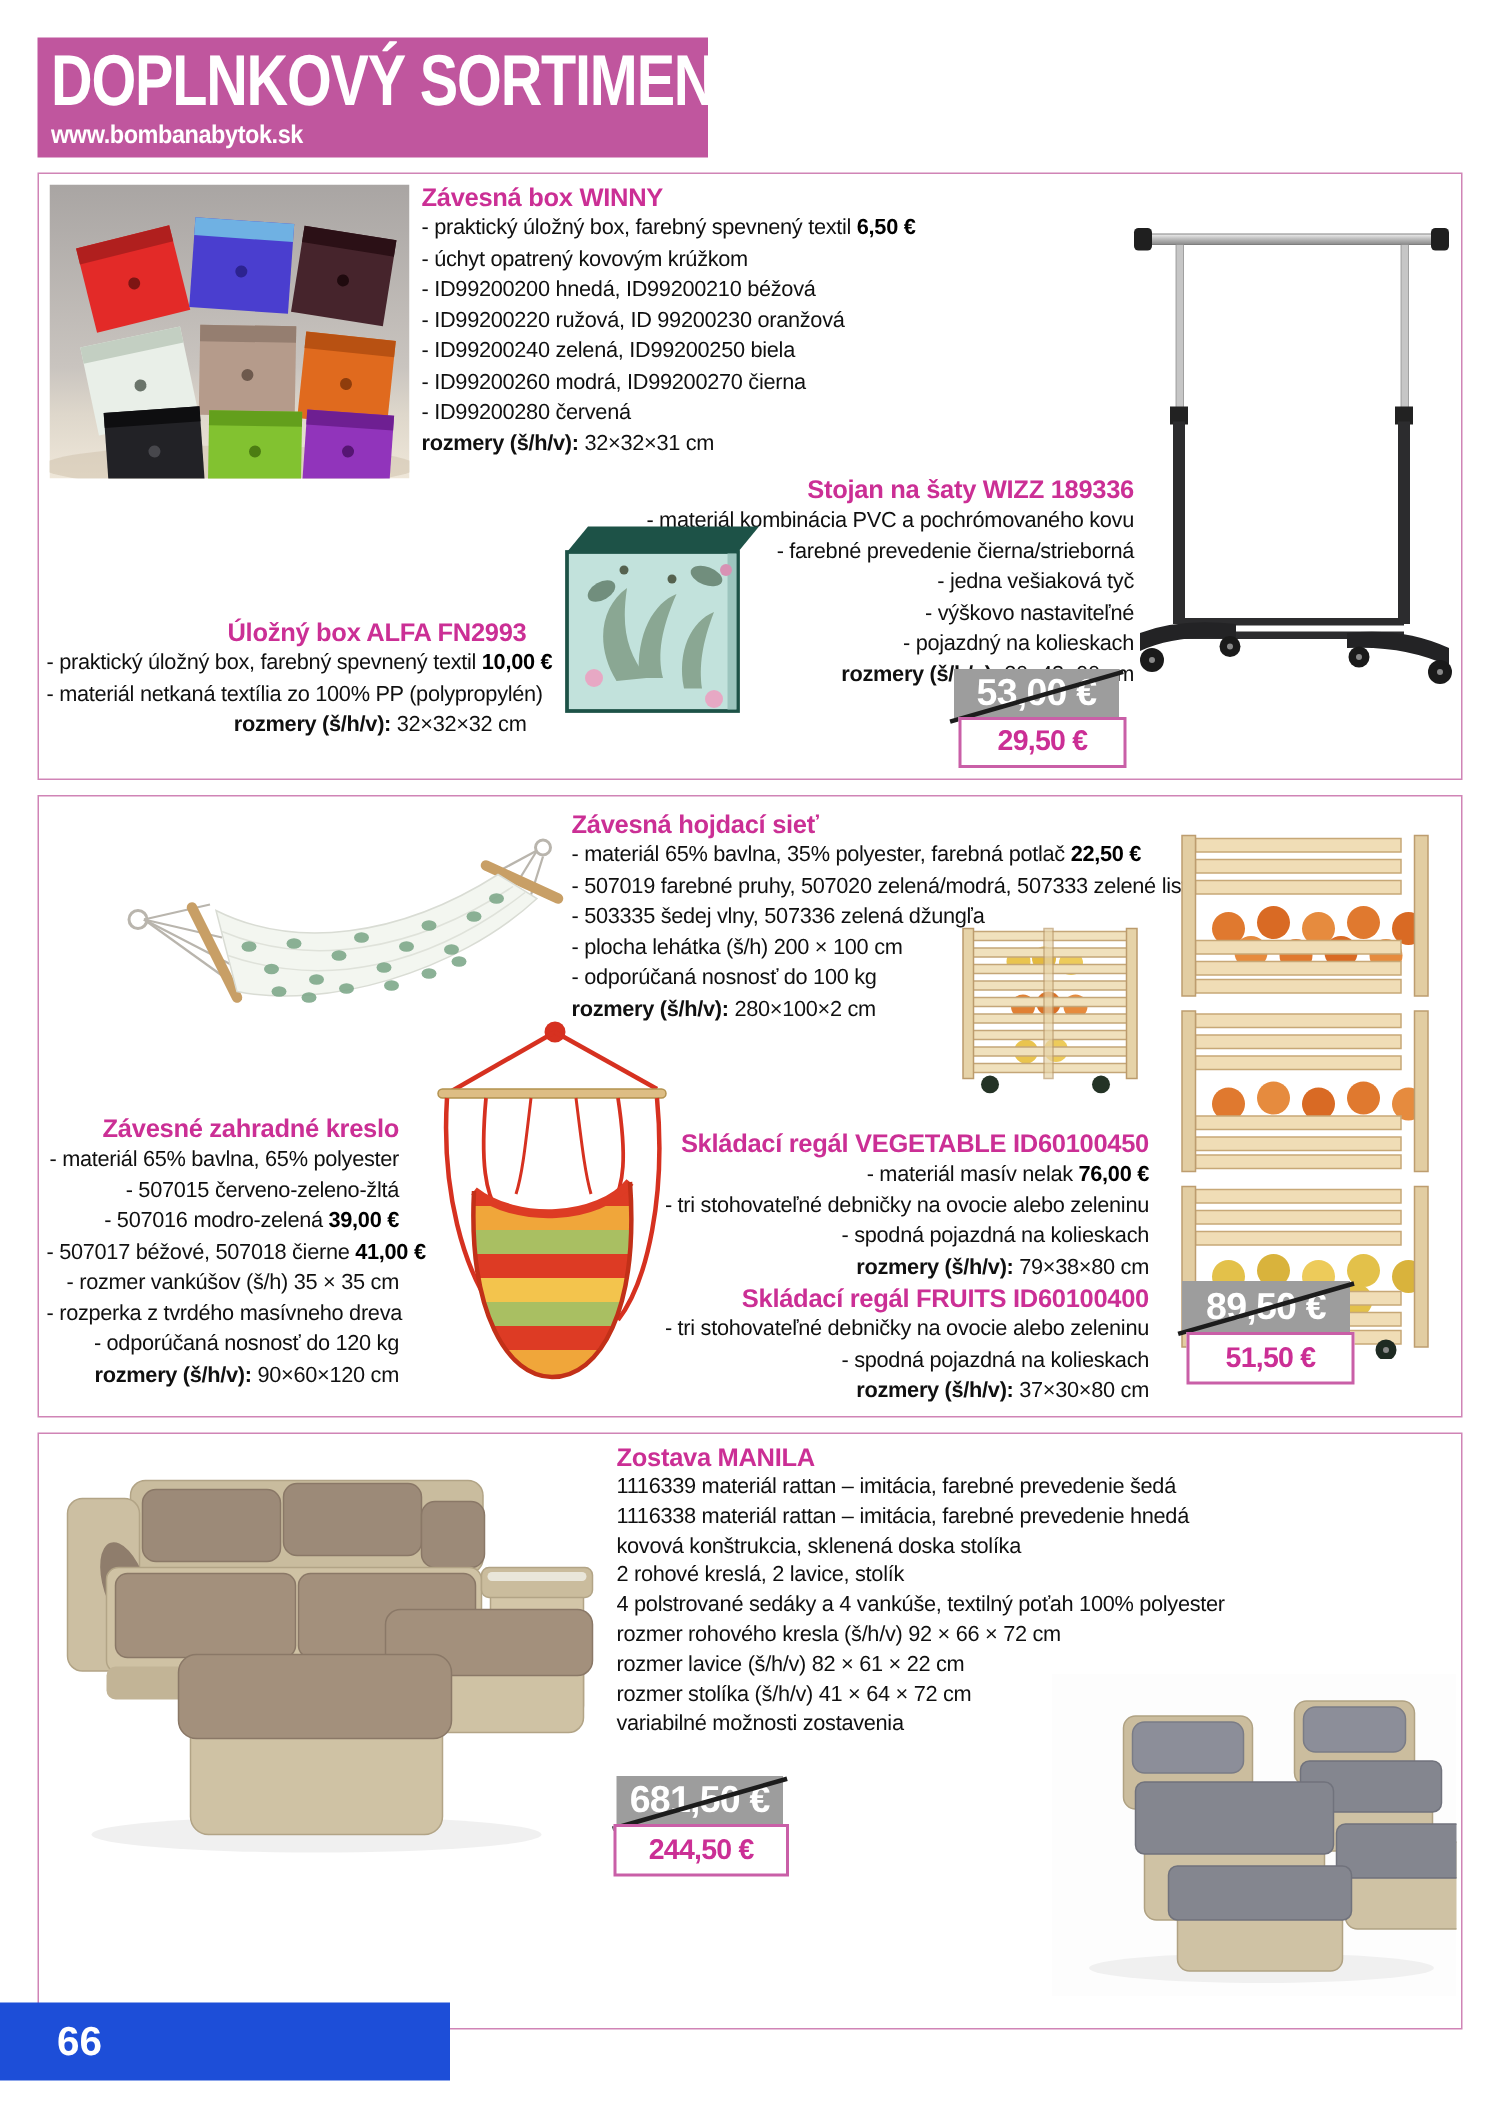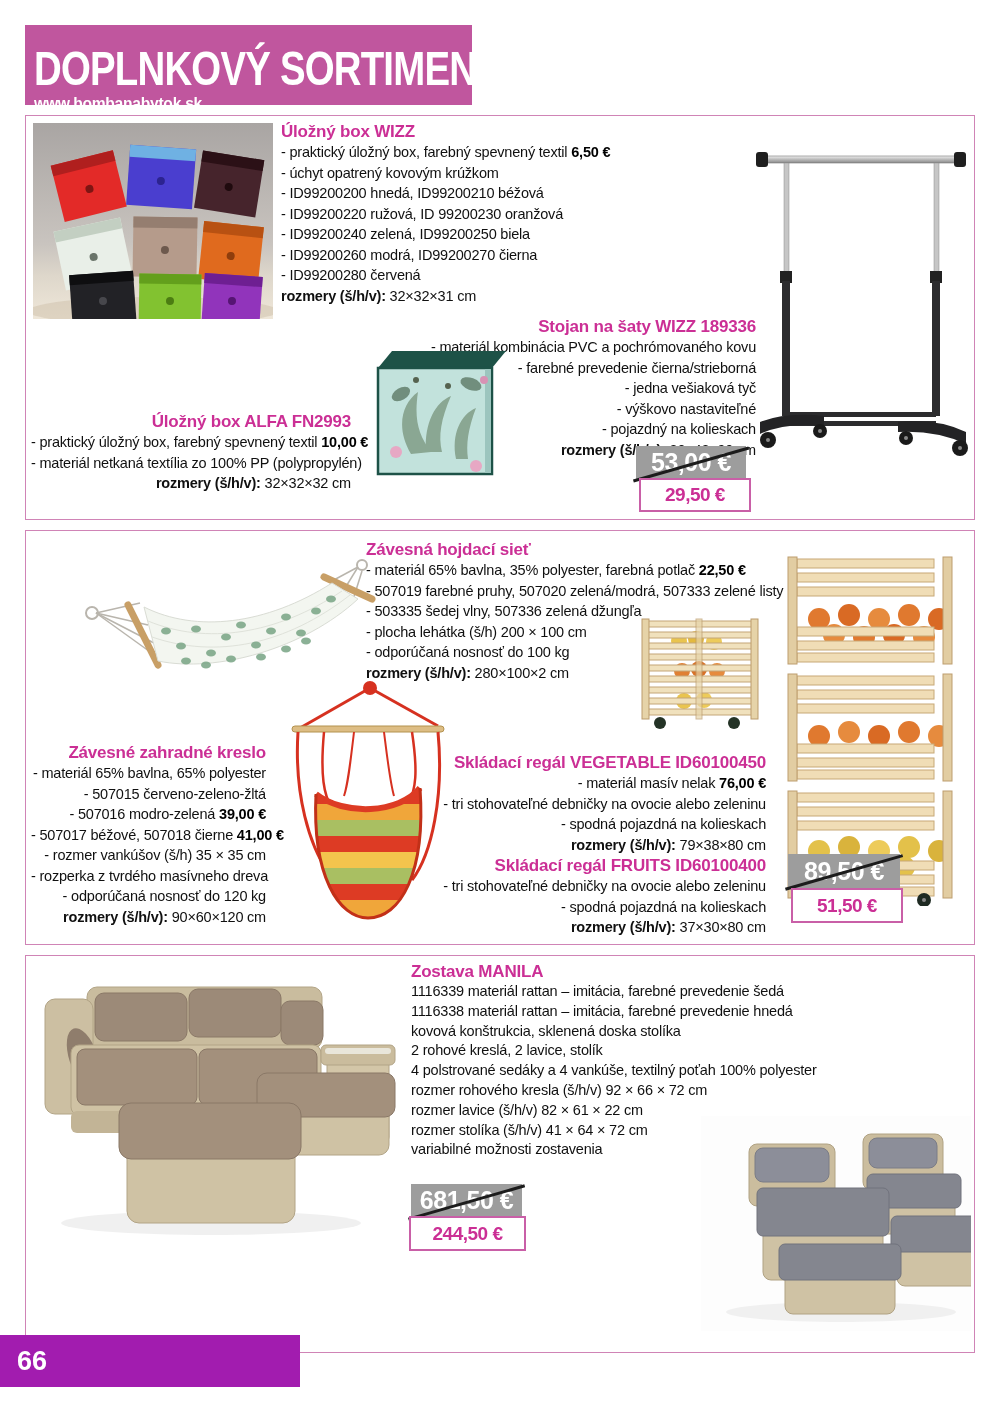--- a/index.html
+++ b/index.html
@@ -1,20 +1,20 @@
 <!DOCTYPE html>
 <html><head>
 <meta charset="utf-8">
 <style>
   html,body{margin:0;padding:0;background:#ffffff;}
   .page{position:relative;width:999px;height:1411px;background:#fff;overflow:hidden;
         font-family:"Liberation Sans",sans-serif;color:#101010;}
   
   .hdr{position:absolute;left:25px;top:25px;width:447px;height:80px;background:#c0569e;
-       box-sizing:border-box;padding:20px 0 0 9px;color:#fff;}
+       box-sizing:border-box;padding:6px 0 0 9px;color:#fff;}
   .hdr-title{font-size:48px;font-weight:bold;line-height:1.0;white-space:nowrap;
              letter-spacing:-1px;transform:scaleX(.80);transform-origin:left center;}
   .hdr-url{font-size:17px;font-weight:bold;letter-spacing:-0.3px;margin-top:1px;
            transform:scaleX(.92);transform-origin:left center;}
   
   .sec{position:absolute;left:25px;width:950px;border:1px solid #d084b6;background:#fff;box-sizing:border-box;}
   #sec1{top:115px;height:405px}
   #sec2{top:530px;height:415px}
   #sec3{top:955px;height:398px}
   .tb{position:absolute;}
@@ -27,22 +27,22 @@
   .photo{position:absolute;}
   .photo svg{display:block;width:100%;height:100%;}
   
   .po{position:absolute;background:#9d9d9d;color:#fff;display:flex;align-items:center;justify-content:center;
       font-weight:bold;font-size:25px;letter-spacing:-0.5px;}
   .po::after{content:"";position:absolute;left:-5px;top:50%;width:calc(100% + 10px);height:2.5px;
              background:#1c1c1c;transform:rotate(-16deg);}
   .pn{position:absolute;background:#fff;border:2px solid #c95fa7;color:#cb2f95;display:flex;align-items:center;
       justify-content:center;font-weight:bold;font-size:19px;box-sizing:border-box;letter-spacing:-0.5px;}
   
-  .footer-bar{position:absolute;left:0;top:1335px;width:300px;height:52px;background:#a21caf;color:#fff;
-              display:flex;align-items:center;padding-left:17px;box-sizing:border-box;
+  .footer-bar{position:absolute;left:0;top:1335px;width:300px;height:52px;background:#1d4ed8;color:#fff;
+              display:flex;align-items:center;padding-left:38px;box-sizing:border-box;
               font-size:27px;font-weight:bold;z-index:5;}
 </style>
 </head>
 <body>
 
 <div class="page">
 
   <div class="hdr">
     <div class="hdr-title">DOPLNKOVÝ SORTIMENT</div>
     <div class="hdr-url">www.bombanabytok.sk</div>
@@ -104,21 +104,21 @@
           </g>
         <g transform="translate(199,178) rotate(4)">
             <rect x="-29" y="-26" width="58" height="52" fill="#9134bb"></rect>
             <rect x="-29" y="-26" width="58" height="10" fill="#6e1f92"></rect>
             <circle cx="0" cy="0" r="4" fill="#561573"></circle>
           </g>
       </svg>
     </div>
 
     <div class="tb" style="left:255px;top:5px;width:430px">
-      <div class="ptitle">Úložný box WIZZ</div>
+      <div class="ptitle">Závesná box WINNY</div>
       <div class="ln"><span>- praktický úložný box, farebný spevnený textil </span><span class="pink">6,50 €</span></div>
       <div class="ln">- úchyt opatrený kovovým krúžkom</div>
       <div class="ln">- ID99200200 hnedá, ID99200210 béžová</div>
       <div class="ln">- ID99200220 ružová, ID 99200230 oranžová</div>
       <div class="ln">- ID99200240 zelená, ID99200250 biela</div>
       <div class="ln">- ID99200260 modrá, ID99200270 čierna</div>
       <div class="ln">- ID99200280 červená</div>
       <div class="ln"><span class="b">rozmery (š/h/v):</span><span> 32×32×31 cm</span></div>
     </div>
 
@@ -238,21 +238,21 @@
           <ellipse cx="150" cy="120" rx="5" ry="3.5"></ellipse>
             <ellipse cx="170" cy="124" rx="5" ry="3.5"></ellipse>
           <ellipse cx="195" cy="118" rx="5" ry="3.5"></ellipse>
             <ellipse cx="225" cy="116" rx="5" ry="3.5"></ellipse>
           <ellipse cx="250" cy="108" rx="5" ry="3.5"></ellipse>
             <ellipse cx="270" cy="100" rx="5" ry="3.5"></ellipse>
         </g>
       </svg>
     </div>
 
-    <div class="tb" style="left:340px;top:8px;width:400px">
+    <div class="tb" style="left:355px;top:8px;width:400px">
       <div class="ptitle">Závesná hojdací sieť</div>
       <div class="ln"><span>- materiál 65% bavlna, 35% polyester, farebná potlač </span><span class="pink">22,50 €</span></div>
       <div class="ln">- 507019 farebné pruhy, 507020 zelená/modrá, 507333 zelené listy</div>
       <div class="ln">- 503335 šedej vlny, 507336 zelená džungľa</div>
       <div class="ln">- plocha lehátka (š/h) 200 × 100 cm</div>
       <div class="ln">- odporúčaná nosnosť do 100 kg</div>
       <div class="ln"><span class="b">rozmery (š/h/v):</span><span> 280×100×2 cm</span></div>
     </div>
 
     <div class="photo" style="left:608px;top:82px;width:132px;height:116px">

